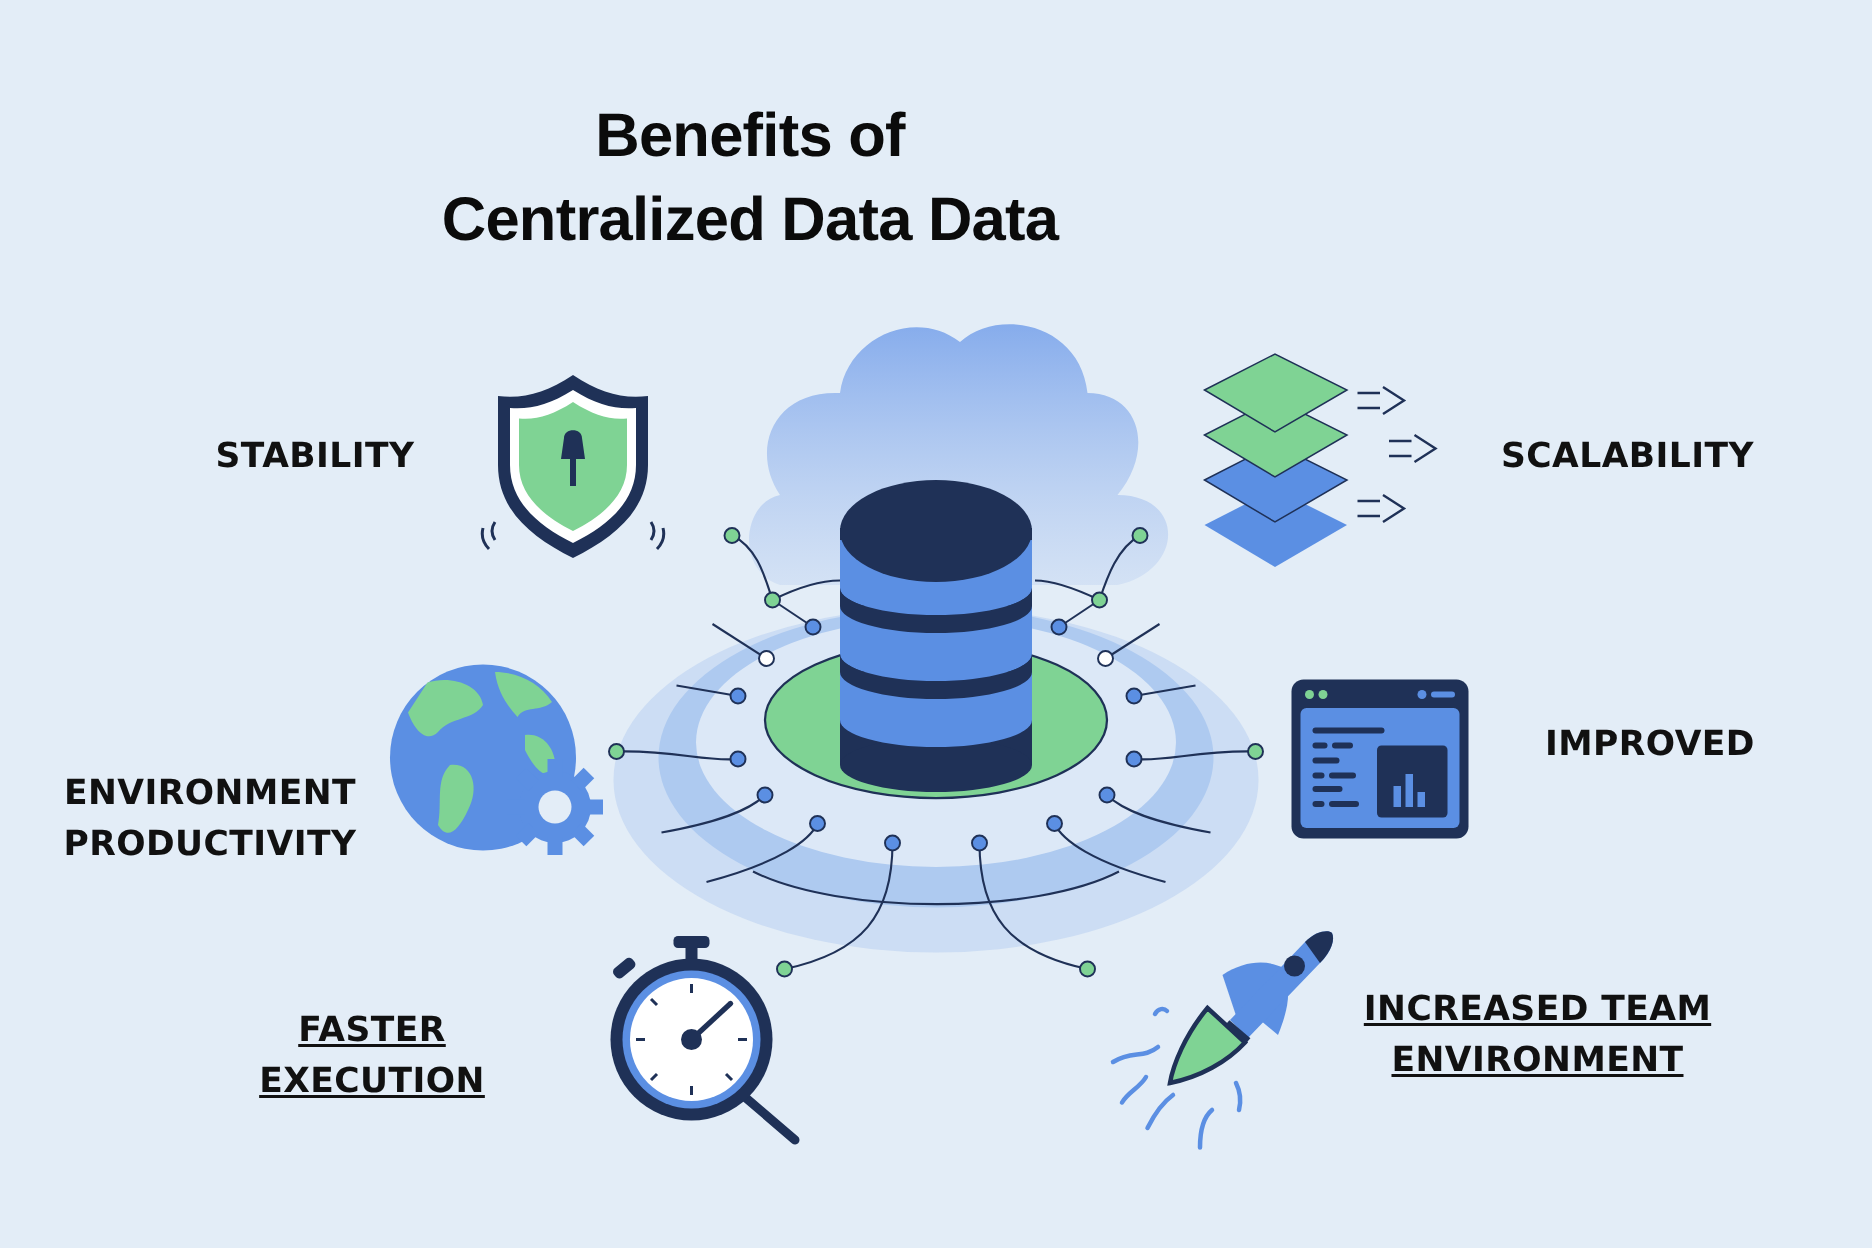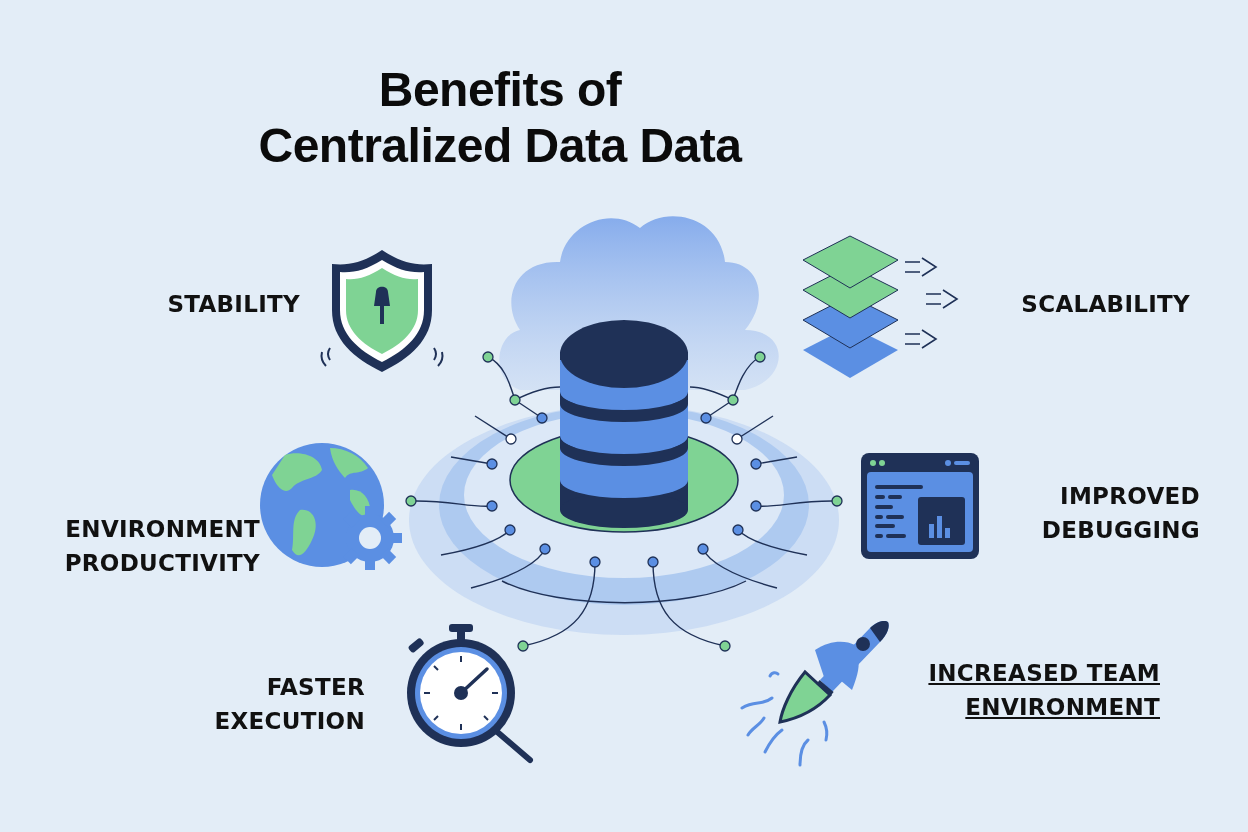--- a/index.html
+++ b/index.html
@@ -5,27 +5,27 @@
     html, body { margin: 0; padding: 0; }
     body {
       width: 1248px; height: 832px; overflow: hidden;
       background: #e3edf7;
       font-family: "Liberation Sans", "DejaVu Sans", sans-serif;
       color: #111;
       position: relative;
     }
     .title {
       position: absolute; left: 0; top: 62px; width: 1000px;
-      text-align: center; font-weight: 700; font-size: 48px; line-height: 56px;
+      text-align: center; font-weight: 700; font-size: 41px; line-height: 56px;
       letter-spacing: -0.5px; color: #0b0b0b;
     }
     .title span { display: block; }
     .label {
       position: absolute; font-weight: 700; font-size: 23px; line-height: 34px;
-      text-align: right; color: #111; letter-spacing: 0.3px;
+      text-align: center; color: #111; letter-spacing: 0.3px;
       font-family: "DejaVu Sans", sans-serif; font-weight: 600;
     }
     .label span { display: block; }
     svg.scene { position: absolute; left: 0; top: 0; }
   </style>
 </head>
 <body>
 
 <div class="title">
   <span>Benefits of</span>
@@ -226,24 +226,23 @@
   <span>SCALABILITY</span>
 </div>
 
 <div class="label" style="left:20px; top:476px; width:240px;margin-top:36px;">
   <span>ENVIRONMENT</span>
   <span>PRODUCTIVITY</span>
 </div>
 
 <div class="label" style="left:1000px; top:479px; width:200px;">
   <span>IMPROVED</span>
-  <span>DEBUGGING</span>
-</div>
-
-<div class="label" style="left:165px; top:670px; width:200px;">
+</div>
+
+<div class="label" style="left:148px; top:670px; width:200px;text-decoration:underline;">
   <span>FASTER</span>
   <span>EXECUTION</span>
 </div>
 
 <div class="label" style="left:890px; top:656px; width:270px;text-decoration:underline;">
   <span>INCREASED TEAM</span>
   <span>ENVIRONMENT</span>
 </div>
 
 </body></html>

